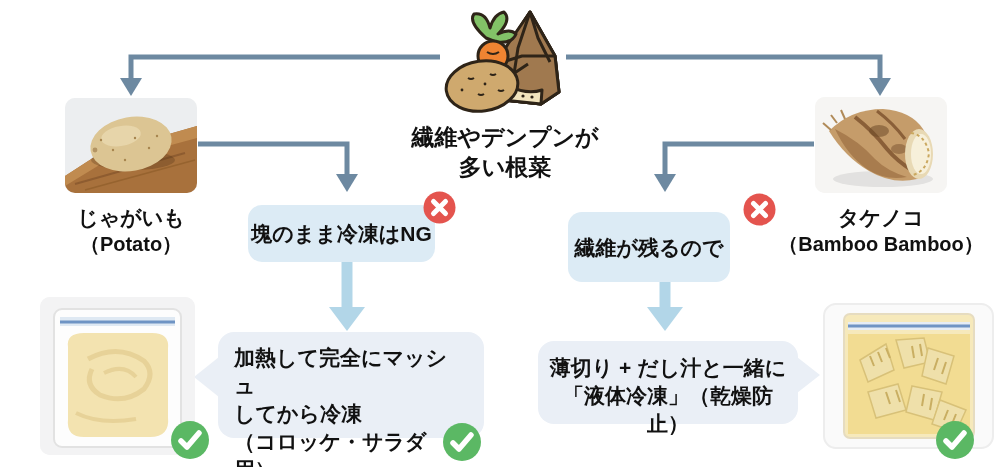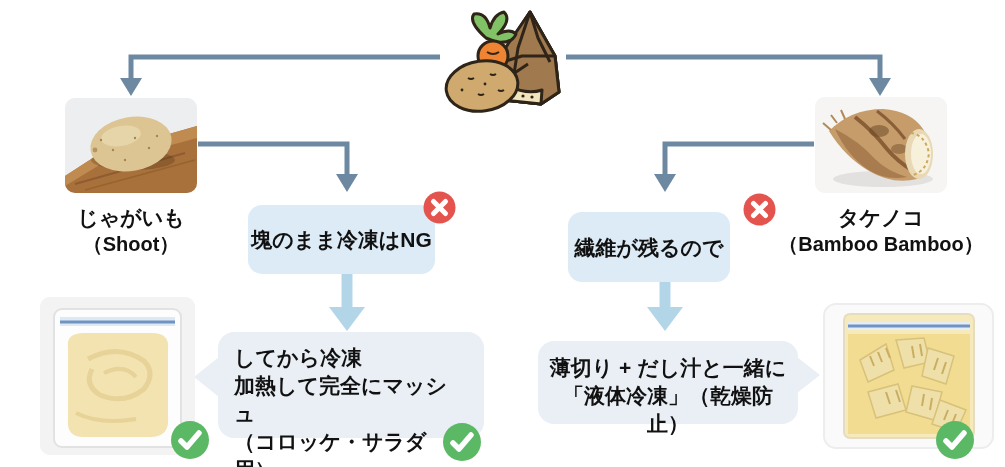--- a/index.html
+++ b/index.html
@@ -106,20 +106,24 @@
         <path d="M30,74 q3,2 6,0" fill="none"></path>
         <path d="M52,70 q3,2 6,0" fill="none"></path>
         <path d="M40,90 q3,2 6,0" fill="none"></path>
         <path d="M60,86 q3,2 6,0" fill="none"></path>
         <circle cx="24" cy="86" r="1.4" fill="#2e2418" stroke="none"></circle>
         <circle cx="47" cy="80" r="1.4" fill="#2e2418" stroke="none"></circle>
       </g>
     </g>
   </svg>
 
+  <div class="category-label" style="left:355px;top:122px;width:300px;">
+    <div>繊維やデンプンが</div>
+    <div>多い根菜</div>
+  </div>
 
   <div class="photo" style="left:65px;top:98px;width:132px;height:95px;">
     <svg width="132" height="95" viewBox="0 0 132 95">
       <rect width="132" height="95" fill="#eceef0"></rect>
       <polygon points="0,95 0,78 34,56 132,28 132,95" fill="#a8713c"></polygon>
       <polygon points="0,78 34,56 132,28 132,40 36,66 0,88" fill="#c08b50"></polygon>
       <line x1="10" y1="86" x2="120" y2="55" stroke="#8e5c30" stroke-width="2"></line>
       <line x1="20" y1="92" x2="130" y2="62" stroke="#96632f" stroke-width="1.5"></line>
       <ellipse cx="68" cy="62" rx="42" ry="10" fill="rgba(60,35,10,0.25)"></ellipse>
       <ellipse cx="66" cy="46" rx="41" ry="27" fill="#dcc593" transform="rotate(-10 66 46)"></ellipse>
@@ -131,21 +135,21 @@
           <circle cx="60" cy="62" r="1.2"></circle>
         <circle cx="92" cy="38" r="1.2"></circle>
           <circle cx="36" cy="42" r="1.2"></circle>
       </g>
       <circle cx="30" cy="52" r="2.4" fill="#b39463"></circle>
     </svg>
   </div>
 
   <div class="veg-label" style="left:31px;top:205px;width:200px;">
     <div>じゃがいも</div>
-    <div class="en">（Shoot）</div>
+    <div class="en">（Potato）</div>
   </div>
 
   <div class="photo" style="left:815px;top:97px;width:132px;height:96px;background:#f6f5f3;">
     <svg width="132" height="96" viewBox="0 0 132 96">
       <rect width="132" height="96" fill="#f6f5f3"></rect>
       <ellipse cx="68" cy="82" rx="50" ry="8" fill="rgba(0,0,0,0.08)"></ellipse>
       <path d="M14,34 Q36,12 68,12 Q96,14 108,32 Q116,44 116,58 Q116,74 102,82 Q78,88 54,74 Q30,60 14,34 Z" fill="#c59c6a"></path>
       <path d="M20,32 Q44,44 60,62 Q72,74 92,80 Q70,84 52,72 Q32,58 20,32 Z" fill="#a87c4e"></path>
       <path d="M40,20 Q58,34 72,52 Q82,64 98,74" stroke="#8a5f38" stroke-width="4" fill="none"></path>
       <path d="M62,14 Q78,26 90,42" stroke="#8a5f38" stroke-width="3" fill="none"></path>
@@ -160,21 +164,21 @@
       <ellipse cx="106" cy="57" rx="10" ry="20" fill="#f7f0da"></ellipse>
       <path d="M96,36 Q110,38 114,56 Q112,74 98,78" stroke="#caa85f" stroke-width="2" stroke-dasharray="3 3" fill="none"></path>
     </svg>
   </div>
 
   <div class="veg-label" style="left:771px;top:205px;width:220px;">
     <div>タケノコ</div>
     <div class="en">（Bamboo Bamboo）</div>
   </div>
 
-  <div class="ng-box" style="left:248px;top:205px;width:187px;height:69px;">
+  <div class="ng-box" style="left:248px;top:205px;width:187px;height:57px;">
     <span>塊のまま冷凍はNG</span>
   </div>
 
   <svg class="badge" style="left:423px;top:191px;" width="33" height="33" viewBox="0 0 33 33">
     <circle cx="16.5" cy="16.5" r="16" fill="#e4544e"></circle>
     <path d="M10.5,10.5 L22.5,22.5 M22.5,10.5 L10.5,22.5" stroke="#fff" stroke-width="5" stroke-linecap="round"></path>
   </svg>
 
   <div class="ng-box" style="left:568px;top:212px;width:162px;height:70px;text-align:right;">
     <span>
@@ -183,22 +187,22 @@
   </div>
 
   <svg class="badge" style="left:743px;top:193px;" width="33" height="33" viewBox="0 0 33 33">
     <circle cx="16.5" cy="16.5" r="16" fill="#e4544e"></circle>
     <path d="M10.5,10.5 L22.5,22.5 M22.5,10.5 L10.5,22.5" stroke="#fff" stroke-width="5" stroke-linecap="round"></path>
   </svg>
 
   <div class="bubble" style="left:218px;top:332px;width:266px;height:106px;">
     <div class="bubble-tail tail-left"></div>
     <div class="inner">
+      <div>加熱して完全にマッシュ</div>
       <div>してから冷凍</div>
-      <div>加熱して完全にマッシュ</div>
       <div>（コロッケ・サラダ用）</div>
     </div>
   </div>
 
   <div class="bubble" style="left:538px;top:341px;width:260px;height:83px;text-align:center;">
     <div class="bubble-tail tail-right"></div>
     <div class="inner" style="padding:13px 8px;">
       <div>薄切り + だし汁と一緒に</div>
       <div>「液体冷凍」（乾燥防止）</div>
     </div>

